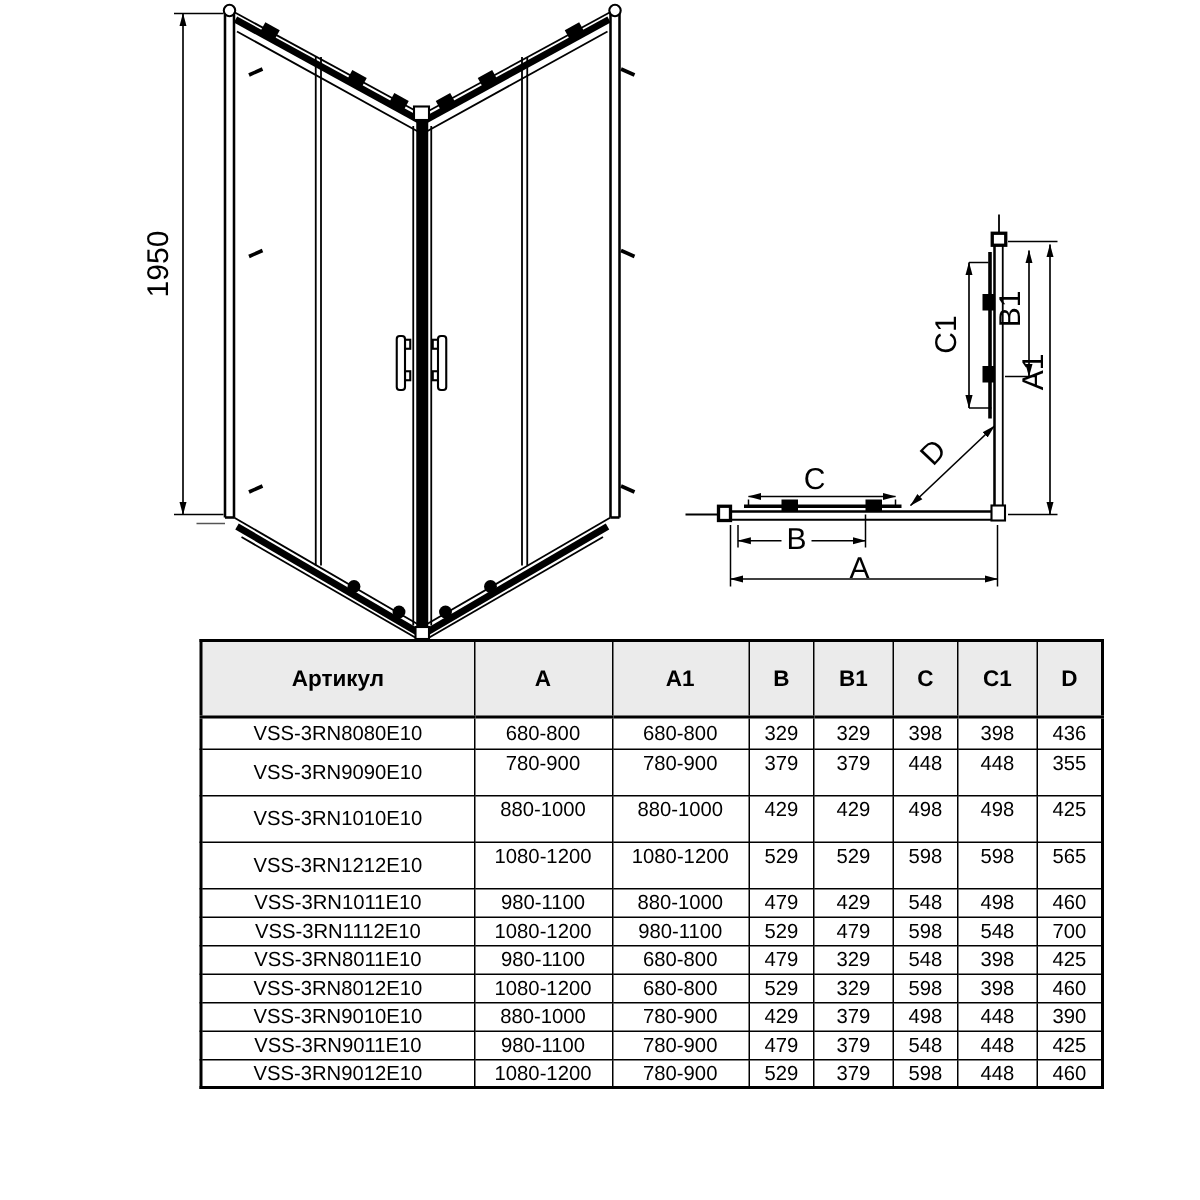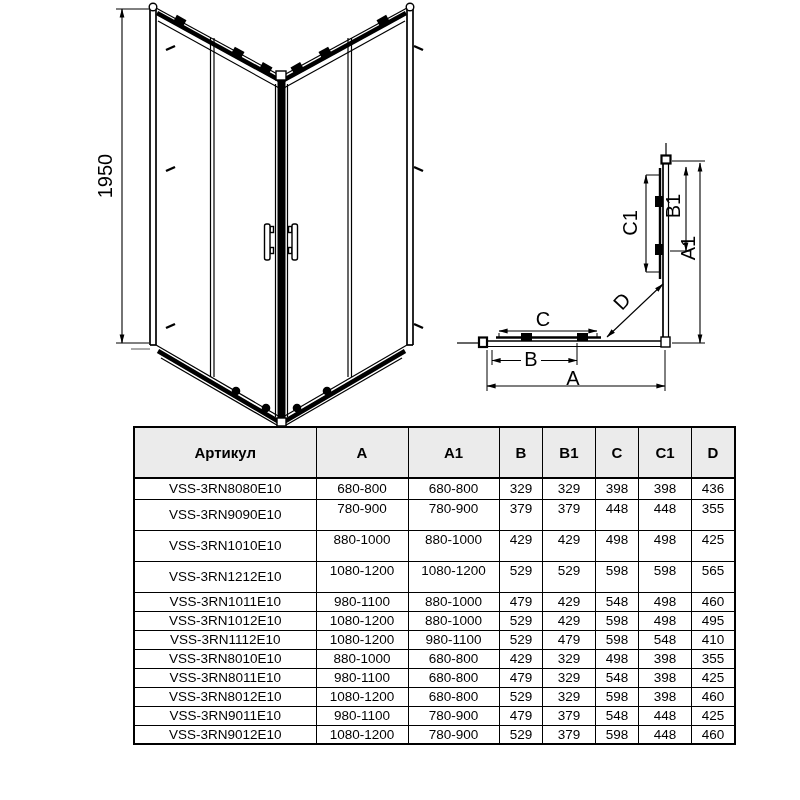--- a/index.html
+++ b/index.html
@@ -263,48 +263,28 @@
             <td class="art">VSS-3RN1011E10</td>
             <td class="num">980-1100</td>
             <td class="num">880-1000</td>
             <td class="num">479</td>
             <td class="num">429</td>
             <td class="num">548</td>
             <td class="num">498</td>
             <td class="num">460</td>
           </tr>
           <tr class="std">
-            <td class="art">VSS-3RN1012E10</td>
-            <td class="num">1080-1200</td>
-            <td class="num">880-1000</td>
-            <td class="num">529</td>
-            <td class="num">429</td>
-            <td class="num">598</td>
-            <td class="num">498</td>
-            <td class="num">495</td>
-          </tr>
-          <tr class="std">
             <td class="art">VSS-3RN1112E10</td>
             <td class="num">1080-1200</td>
             <td class="num">980-1100</td>
             <td class="num">529</td>
             <td class="num">479</td>
             <td class="num">598</td>
             <td class="num">548</td>
-            <td class="num">410</td>
-          </tr>
-          <tr class="std">
-            <td class="art">VSS-3RN8010E10</td>
-            <td class="num">880-1000</td>
-            <td class="num">680-800</td>
-            <td class="num">429</td>
-            <td class="num">329</td>
-            <td class="num">498</td>
-            <td class="num">398</td>
-            <td class="num">355</td>
+            <td class="num">700</td>
           </tr>
           <tr class="std">
             <td class="art">VSS-3RN8011E10</td>
             <td class="num">980-1100</td>
             <td class="num">680-800</td>
             <td class="num">479</td>
             <td class="num">329</td>
             <td class="num">548</td>
             <td class="num">398</td>
             <td class="num">425</td>
@@ -313,20 +293,30 @@
             <td class="art">VSS-3RN8012E10</td>
             <td class="num">1080-1200</td>
             <td class="num">680-800</td>
             <td class="num">529</td>
             <td class="num">329</td>
             <td class="num">598</td>
             <td class="num">398</td>
             <td class="num">460</td>
           </tr>
           <tr class="std">
+            <td class="art">VSS-3RN9010E10</td>
+            <td class="num">880-1000</td>
+            <td class="num">780-900</td>
+            <td class="num">429</td>
+            <td class="num">379</td>
+            <td class="num">498</td>
+            <td class="num">448</td>
+            <td class="num">390</td>
+          </tr>
+          <tr class="std">
             <td class="art">VSS-3RN9011E10</td>
             <td class="num">980-1100</td>
             <td class="num">780-900</td>
             <td class="num">479</td>
             <td class="num">379</td>
             <td class="num">548</td>
             <td class="num">448</td>
             <td class="num">425</td>
           </tr>
           <tr class="std">

